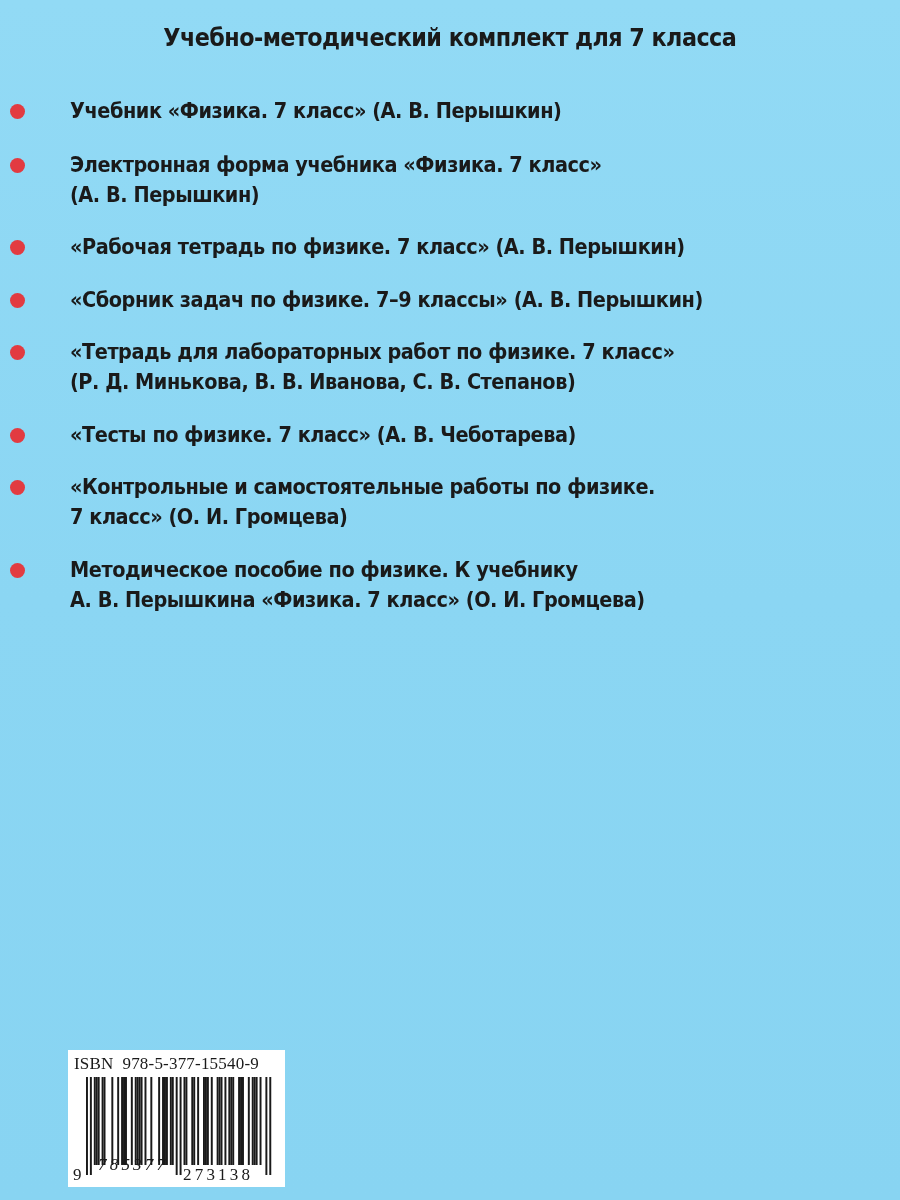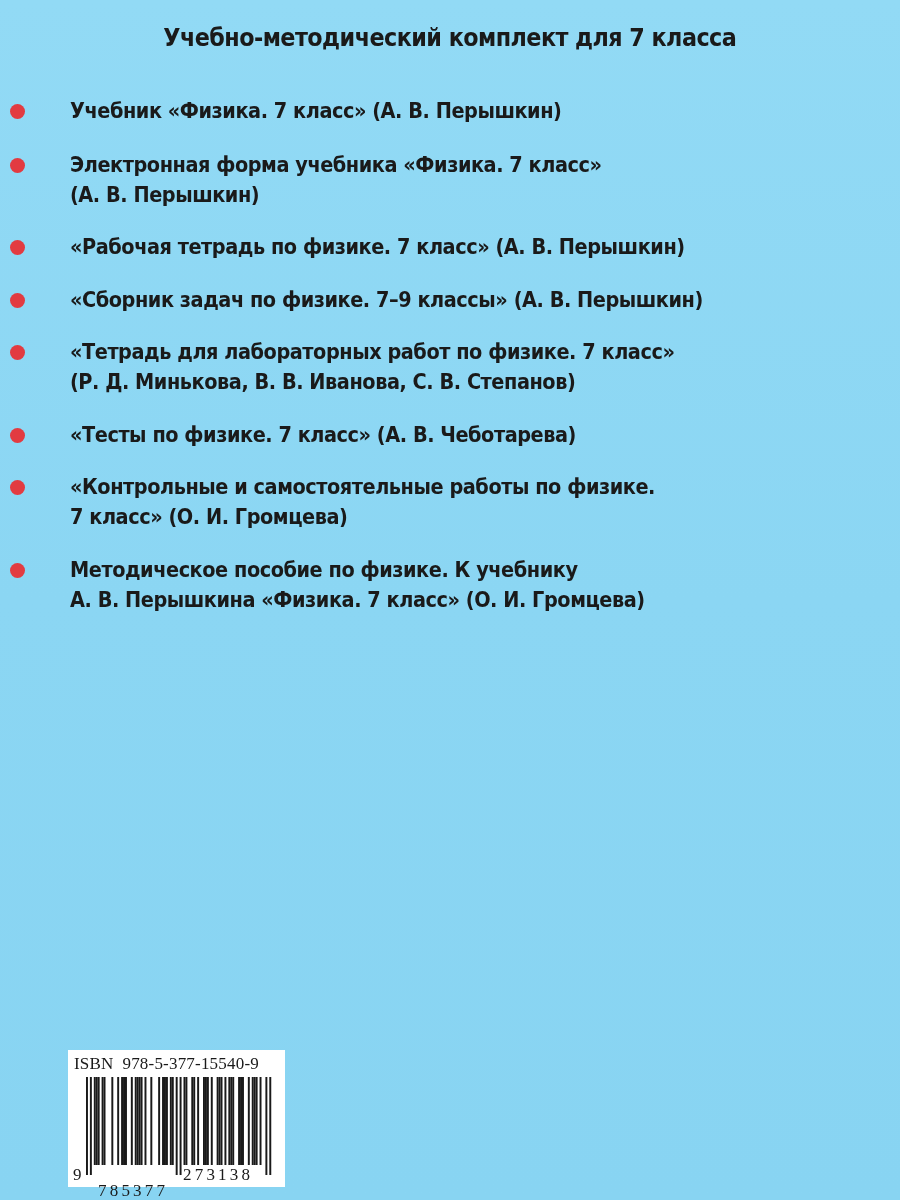--- a/index.html
+++ b/index.html
@@ -191,15 +191,15 @@
       <rect x="174.00" y="27" width="1.95" height="88" fill="#1a1a1a"></rect>
       <rect x="179.85" y="27" width="1.95" height="88" fill="#1a1a1a"></rect>
       <rect x="183.75" y="27" width="1.95" height="88" fill="#1a1a1a"></rect>
       <rect x="185.70" y="27" width="1.95" height="88" fill="#1a1a1a"></rect>
       <rect x="187.65" y="27" width="1.95" height="88" fill="#1a1a1a"></rect>
       <rect x="191.55" y="27" width="1.95" height="88" fill="#1a1a1a"></rect>
       <rect x="197.40" y="27" width="1.95" height="98" fill="#1a1a1a"></rect>
       <rect x="201.30" y="27" width="1.95" height="98" fill="#1a1a1a"></rect>
     </svg>
   <span class="barcode-digits" style="left:5px; top:116px;">9</span>
-  <span class="barcode-digits" style="left:30px; top:132px; letter-spacing:3.2px;">785377</span>
+  <span class="barcode-digits" style="left:30px; top:106px; letter-spacing:3.2px;font-style:italic;">785377</span>
   <span class="barcode-digits" style="left:115px; top:116px; letter-spacing:3.2px;">273138</span>
 </div>
 
 </body></html>

